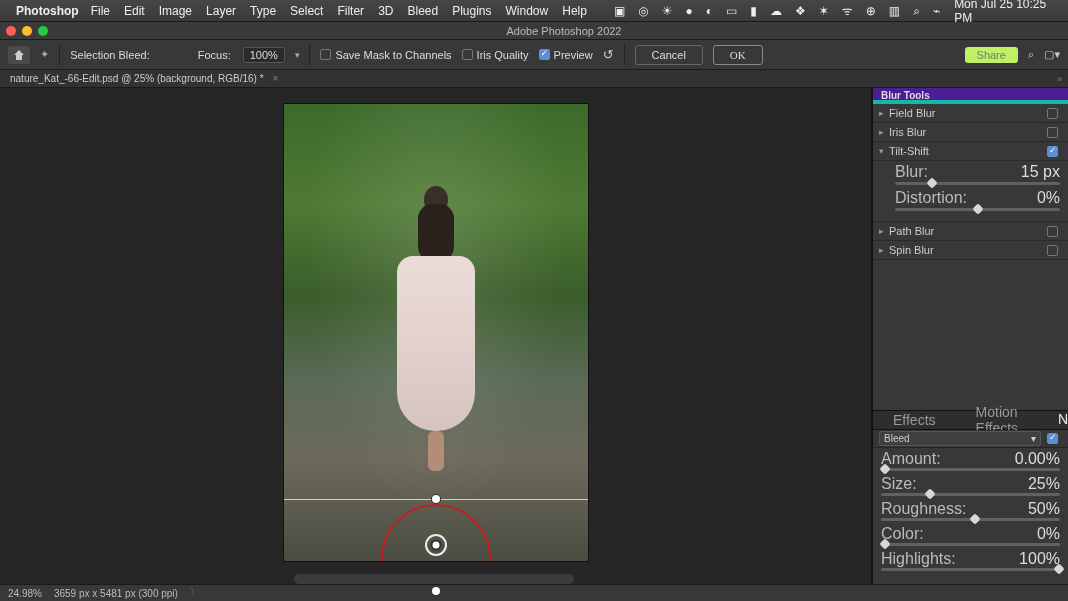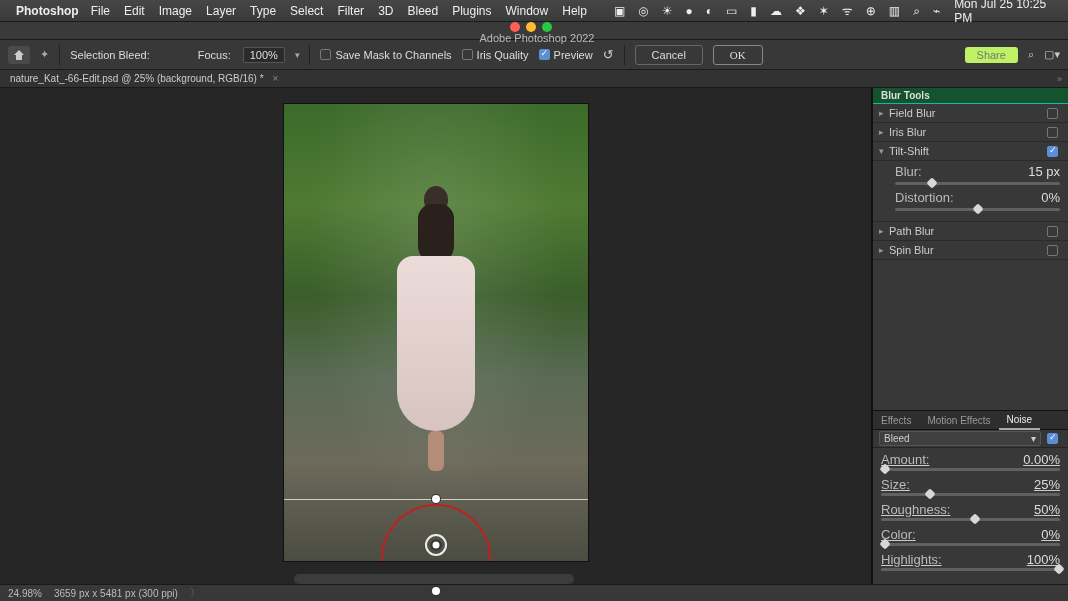--- a/index.html
+++ b/index.html
@@ -8,21 +8,21 @@
 
 .menubar { height: 22px; background: linear-gradient(#464646,#3a3a3a); display: flex; align-items: center; padding: 0 8px; color: #eee; font-size: 12px; border-bottom: 1px solid #1a1a1a; }
 .menubar .apple { font-size: 14px; margin-right: 8px; }
 .menubar .app-name { font-weight: 600; margin-right: 12px; }
 .menubar .menu-item { margin-right: 14px; }
 .menubar .spacer { flex: 1; }
 .menubar .statusicon { margin-left: 13px; font-size: 12px; }
 .menubar .clock { margin-left: 14px; }
 
 
-.apptitlebar { height: 18px; background: #3a3a3a; display: flex; align-items: center; padding-left: 6px; color: #bbb; font-size: 11px; border-bottom: 1px solid #1a1a1a; flex-direction: column; }
+.apptitlebar { height: 18px; background: #3a3a3a; display: flex; align-items: center; padding-left: 6px; color: #bbb; font-size: 11px; border-bottom: 1px solid #1a1a1a; }
 .traffic { display: flex; gap: 6px; margin-right: 12px; }
 .traffic span { width: 10px; height: 10px; border-radius: 50%; display: inline-block; }
 .tl-close { background: #ff5f57; }
 .tl-min { background: #febc2e; }
 .tl-max { background: #28c840; }
 .apptitlebar .title { flex: 1; text-align: center; }
 
 
 .optionsbar { height: 30px; background: #383838; display: flex; align-items: center; padding: 0 8px; font-size: 11px; color: #ddd; border-bottom: 1px solid #1c1c1c; gap: 10px; }
 .optionsbar .home { width: 22px; height: 18px; background: #4a4a4a; border-radius: 3px; display:flex; align-items:center; justify-content:center; }
@@ -54,40 +54,40 @@
 .tiltshift-line { position:absolute; left:0; right:0; height:1px; background:rgba(255,255,255,0.7); }
 .tiltshift-knob { position:absolute; width:8px; height:8px; background:#fff; border-radius:50%; box-shadow:0 0 0 1px #333; }
 .tiltshift-center { position:absolute; width:22px; height:22px; border:2px solid rgba(255,255,255,0.9); border-radius:50%; left:50%; transform:translateX(-50%); }
 .tiltshift-center .pin { width:7px;height:7px;background:#fff;border-radius:50%;position:absolute;left:50%;top:50%;transform:translate(-50%,-50%); box-shadow:0 0 0 2px #333; }
 .redcircle { position:absolute; width:110px; height:110px; border:2px solid #c21f1f; border-radius:50%; left:50%; transform:translateX(-50%); }
 
 .hscroll { position:absolute; bottom:0; left:294px; width:280px; height:10px; background:#3c3c3c; border-radius:5px; }
 
 
 .rightpanels { width: 196px; background:#383838; display:flex; flex-direction:column; border-left:1px solid #111; }
-.panel-header { height:16px; font-size:10px; font-weight:600; color:#ddd; padding:2px 8px; background:#14532d; border-bottom:1px solid #14b8a6; }
+.panel-header { height:16px; font-size:10px; font-weight:600; color:#ddd; padding:2px 8px; background:#4c1d95; border-bottom:4px solid #14b8a6; }
 .accordion-row { height:19px; display:flex; align-items:center; padding:0 6px; font-size:11px; color:#ccc; border-bottom:1px solid #2a2a2a; }
 .accordion-row .caret { width:10px; color:#999; font-size:9px; }
 .accordion-row .cb { margin-left:auto; }
 .panel-body { padding: 2px 8px 6px 22px; border-bottom: 1px solid #2a2a2a; }
-.prop-row { display:flex; align-items:center; height:17px; font-size:13px; color:#bbb; }
+.prop-row { display:flex; align-items:center; height:17px; font-size:16px; color:#bbb; }
 .prop-row .label { flex:1; }
 .prop-row .val { color:#ddd; }
 .slider-track { height:3px; background:#616161; border-radius:2px; position:relative; margin:2px 0 4px; }
 .slider-thumb { position:absolute; top:-3px; width:8px; height:8px; background:#d7d7d7; border-radius:2px; transform:rotate(45deg); }
 .sym-row { display:flex; align-items:center; padding: 4px 0; }
 
 .panel-gap { flex:1; }
 
 .tabs-strip { display:flex; height:20px; background:#2e2e2e; border-top:1px solid #111; border-bottom:1px solid #111; align-items:center; }
-.tabs-strip .ptab { padding: 3px 8px; font-size:10px; color:#999; }
+.tabs-strip .ptab { padding: 3px 20px; font-size:14px; color:#999; }
 .tabs-strip .ptab.active { color:#eee; border-bottom:2px solid #aaa; }
 .noise-header { height:18px; display:flex; align-items:center; padding:0 6px; background:#363636; border-bottom:1px solid #242424; }
 .noise-header .dd { flex:1; background:#3f3f3f; border:1px solid #555; border-radius:2px; font-size:10px; padding:1px 4px; display:flex; justify-content:space-between; }
-.noise-body { padding: 3px 8px 8px; text-decoration: underline; }
+.noise-body { padding: 3px 8px 8px; }
 .noise-body .prop-row { height:16px; }
 .noise-body .slider-track { margin:1px 0 5px; }
 
 
 .statusbar { height: 17px; background:#383838; display:flex; align-items:center; padding:0 8px; font-size:10px; color:#bbb; border-top:1px solid #1a1a1a; }
 .statusbar .item { margin-right: 12px; }
 </style>
 </head>
 <body>
 

